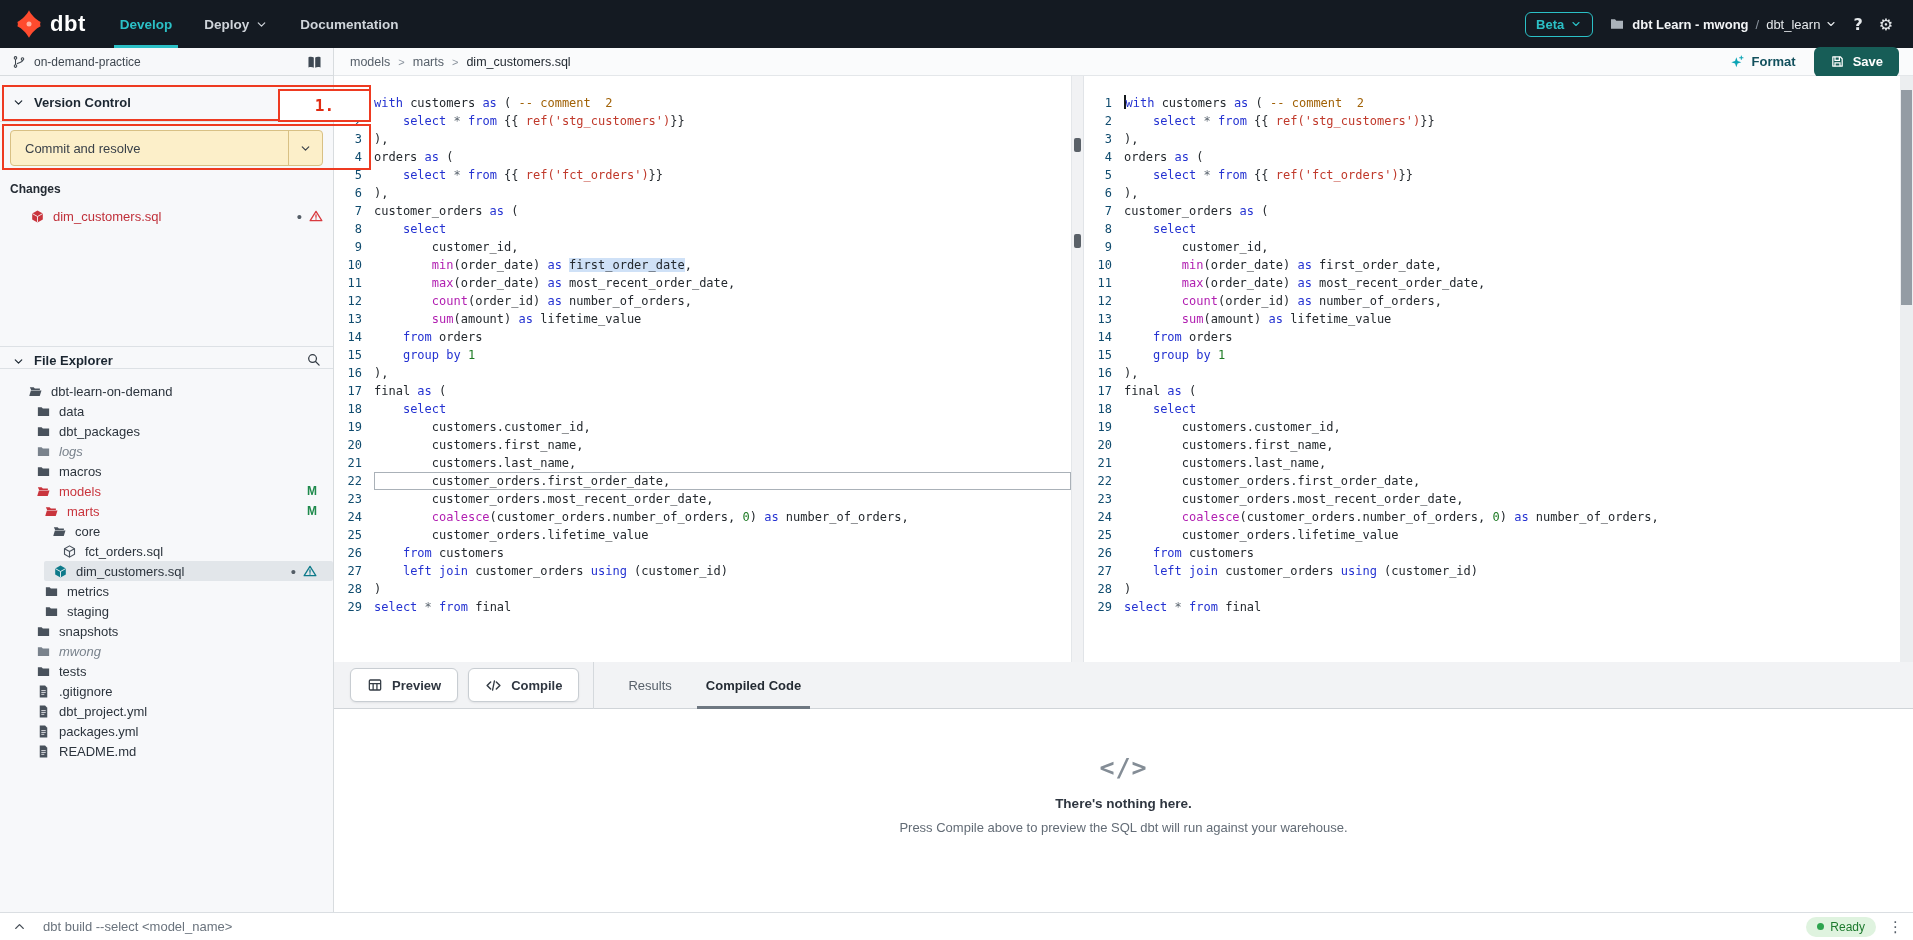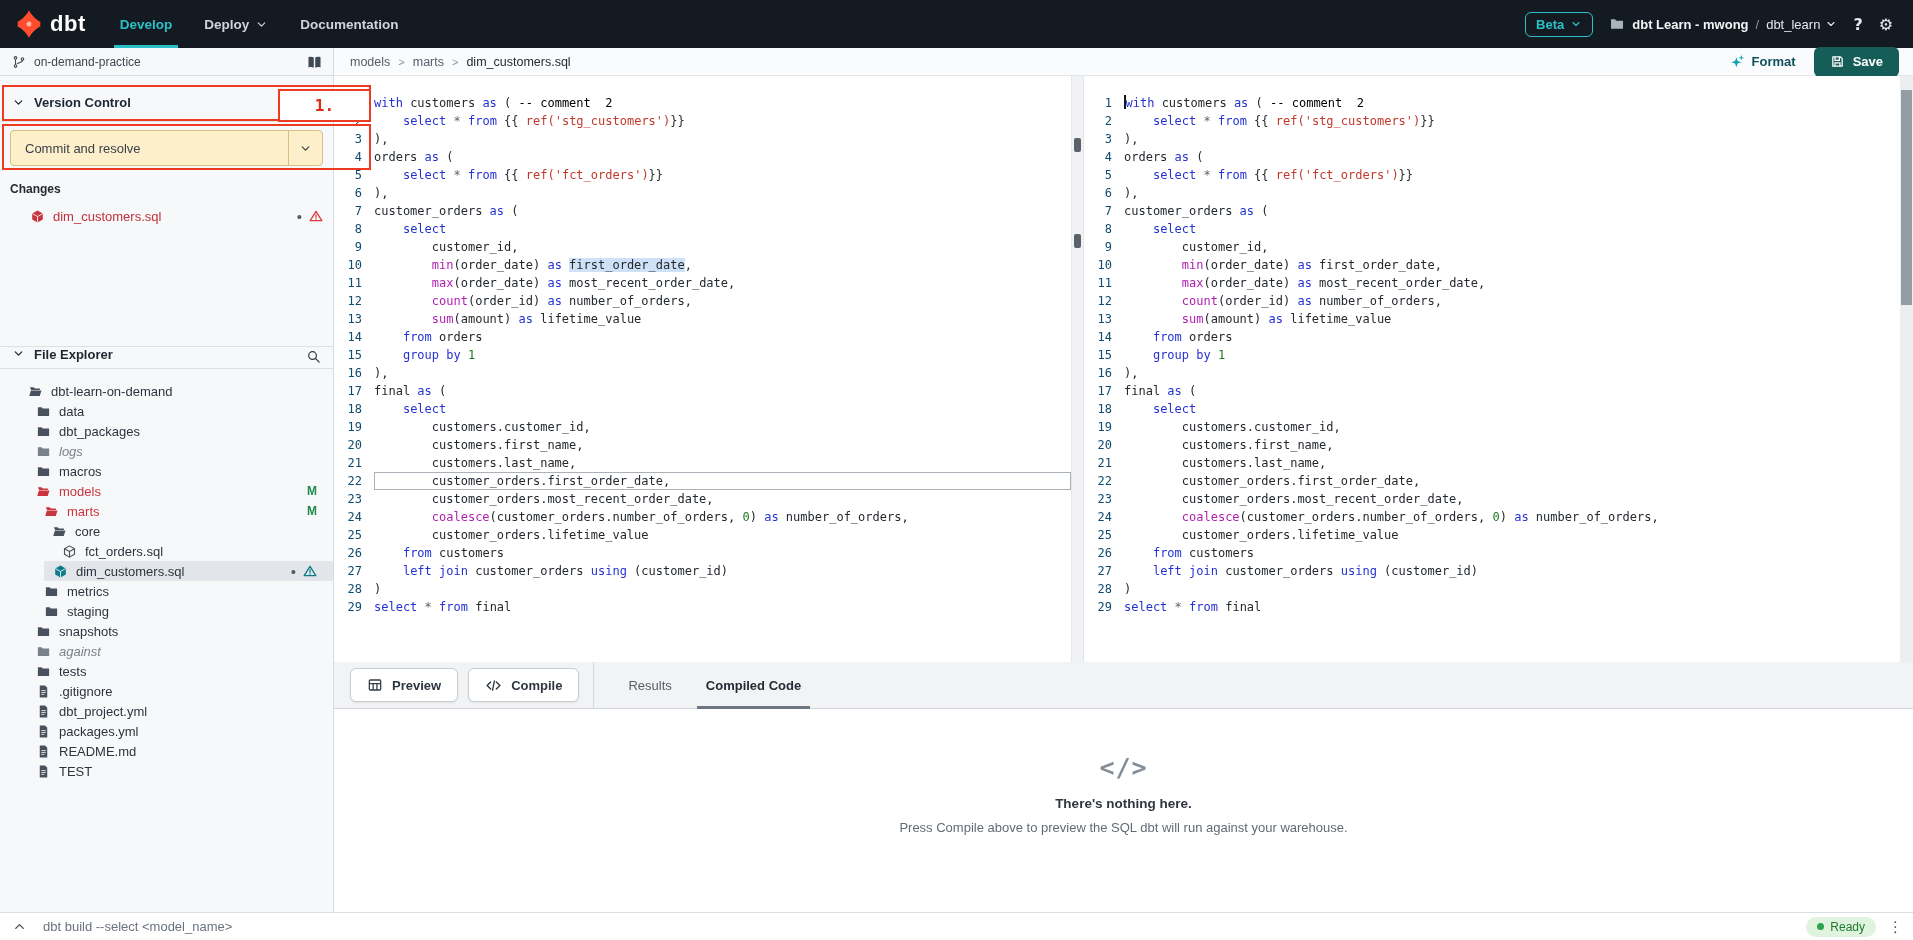--- a/index.html
+++ b/index.html
@@ -39,21 +39,21 @@
   .commit-btn { width:100%; height:36px; background:#fcefc9; border:1px solid #d8c084; border-radius:4px; display:flex; align-items:center; font-size:13px; color:#3a4149; cursor:pointer; }
   .commit-label { padding-left:14px; }
   .commit-split { margin-left:auto; height:100%; width:34px; border-left:1px solid #d8c084; display:flex; align-items:center; justify-content:center; color:#3a4149; }
   .changes-label { margin:16px 0 0 10px; font-size:12px; font-weight:700; color:#242b33; }
   .change-item { margin:10px 10px 0 0; height:20px; display:flex; align-items:center; padding-left:30px; cursor:pointer; }
   .change-item .lbl { margin-left:8px; font-size:13px; color:#c0303a; }
   .row-marks { margin-left:auto; display:flex; align-items:center; gap:7px; }
   .mark-dot { color:#545d66; font-size:15px; line-height:1; }
   .spacer { height:120px; flex:none; }
 
-  .fe-header { height:23px; flex:none; border-top:1px solid #dde1e5; border-bottom:1px solid #dde1e5; display:flex; align-items:flex-start; padding:0 12px; cursor:pointer; }
+  .fe-header { height:23px; flex:none; border-top:1px solid #dde1e5; border-bottom:1px solid #dde1e5; display:flex; align-items:flex-end; padding:0 12px; cursor:pointer; }
   .fe-title { font-size:13px; font-weight:700; color:#1b2631; margin-left:9px; }
   .fe-header .right { margin-left:auto; color:#333b44; }
 
   .file-tree { padding-top:12px; overflow:hidden; flex:1; }
   .tree-row { height:20px; display:flex; align-items:center; font-size:13px; color:#2c343d; cursor:pointer; padding-right:16px; }
   .tree-row .tree-label { margin-left:8px; white-space:nowrap; }
   .tree-row .tree-icon { color:#49525c; }
   .tree-row.v-red .tree-icon, .tree-row.v-red .tree-label { color:#c9353d; }
   .tree-row.v-muted .tree-icon { color:#79828c; }
   .tree-row.v-muted .tree-label { color:#79828c; font-style:italic; }
@@ -90,21 +90,21 @@
   .pane-left { width:737px; flex:none; }
   .pane-right { flex:1; border-left:1px solid #e1e4e8; min-width:0; }
   .line { display:flex; height:18px; line-height:18px; font-family:"DejaVu Sans Mono","Liberation Mono",monospace; font-size:12px; white-space:pre; }
   .gutter { width:40px; flex:none; text-align:right; padding-right:12px; color:#0f4b6e; }
   .code { flex:1; color:#24292e; }
   .line.active .code { box-shadow:inset 0 0 0 1px #aab1b8; }
   .tk-kw { color:#2432d1; }
   .tk-fn { color:#b11fb1; }
   .tk-str { color:#c0392b; }
   .tk-num { color:#1d7a24; }
-  .tk-com { color:#000000; }
+  .tk-com { color:#a16207; }
   .tk-op { color:#5b6570; }
   .tk-txt { color:#24292e; }
   .tk-hl { color:#24292e; background:#cfe1f7; }
   .cursor { display:inline-block; width:1.5px; height:14px; background:#15191d; vertical-align:-2px; }
   .mid-scroll { width:12px; flex:none; background:#f1f2f4; border-left:1px solid #e4e7ea; position:relative; cursor:pointer; }
   .mid-scroll .mark { position:absolute; left:2px; right:2px; height:14px; background:#5a6168; border-radius:2px; }
   .right-scroll { width:13px; flex:none; background:#eceef0; position:relative; cursor:pointer; }
   .right-scroll .thumb { position:absolute; left:1px; right:1px; top:14px; height:215px; background:#949ca4; }
 
   
@@ -395,21 +395,21 @@
         <div class="tree-row" style="padding-left: 36px;">
           <svg class="ic tree-icon" width="15" height="15" viewBox="0 0 24 24">
             <use href="#i-folder"></use>
           </svg>
           <span class="tree-label">snapshots</span>
         </div>
         <div class="tree-row v-muted" style="padding-left: 36px;">
           <svg class="ic tree-icon" width="15" height="15" viewBox="0 0 24 24">
             <use href="#i-folder"></use>
           </svg>
-          <span class="tree-label">against</span>
+          <span class="tree-label">mwong</span>
         </div>
         <div class="tree-row" style="padding-left: 36px;">
           <svg class="ic tree-icon" width="15" height="15" viewBox="0 0 24 24">
             <use href="#i-folder"></use>
           </svg>
           <span class="tree-label">tests</span>
         </div>
         <div class="tree-row" style="padding-left: 36px;">
           <svg class="ic tree-icon" width="15" height="15" viewBox="0 0 24 24">
             <use href="#i-file"></use>
@@ -426,26 +426,20 @@
           <svg class="ic tree-icon" width="15" height="15" viewBox="0 0 24 24">
             <use href="#i-file"></use>
           </svg>
           <span class="tree-label">packages.yml</span>
         </div>
         <div class="tree-row" style="padding-left: 36px;">
           <svg class="ic tree-icon" width="15" height="15" viewBox="0 0 24 24">
             <use href="#i-file"></use>
           </svg>
           <span class="tree-label">README.md</span>
-        </div>
-        <div class="tree-row" style="padding-left: 36px;">
-          <svg class="ic tree-icon" width="15" height="15" viewBox="0 0 24 24">
-            <use href="#i-file"></use>
-          </svg>
-          <span class="tree-label">TEST</span>
         </div>
       </div>
 
     <div class="anno" style="left:2px; top:37px; width:369px; height:36px;"></div>
     <div class="anno-step" style="left:278px; top:41px; width:93px; height:33px;">
         <span>1.</span>
       </div>
     <div class="anno" style="left:2px; top:76px; width:369px; height:46px;"></div>
   </aside>
 

